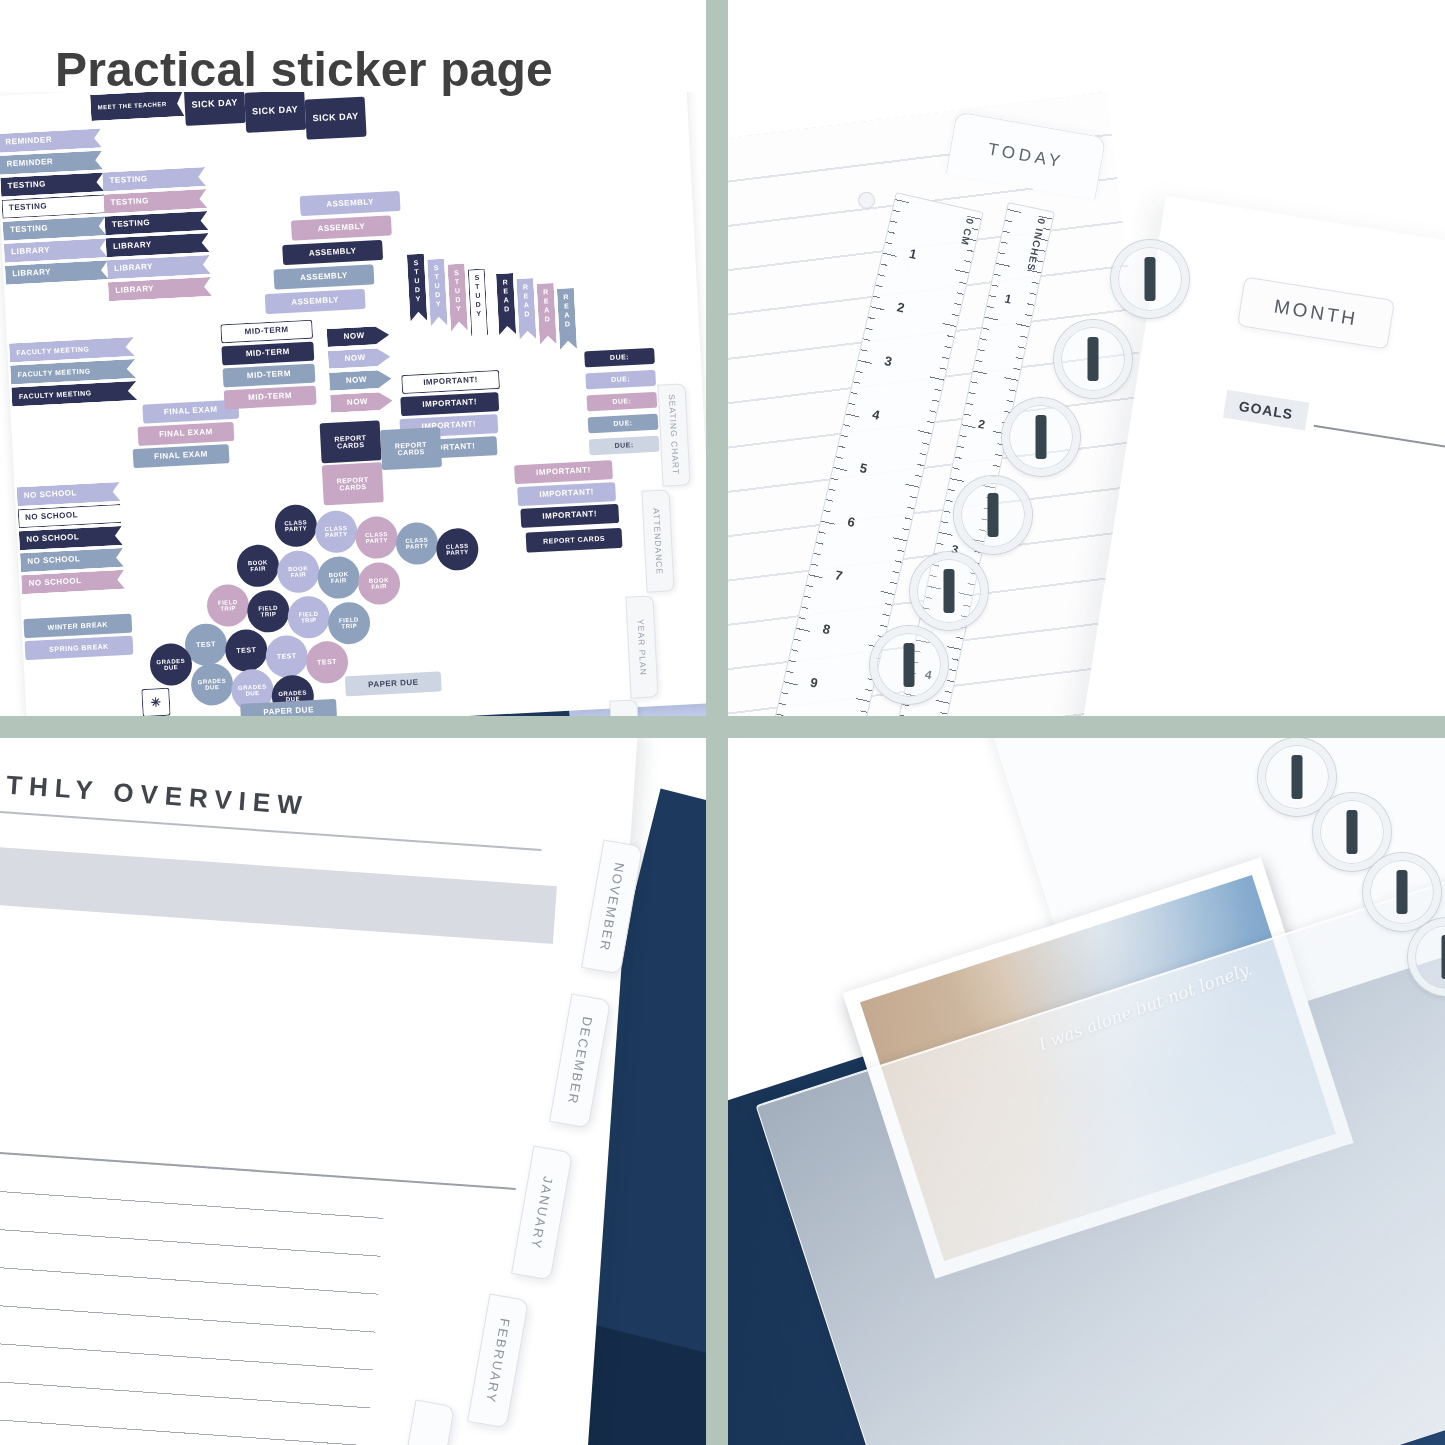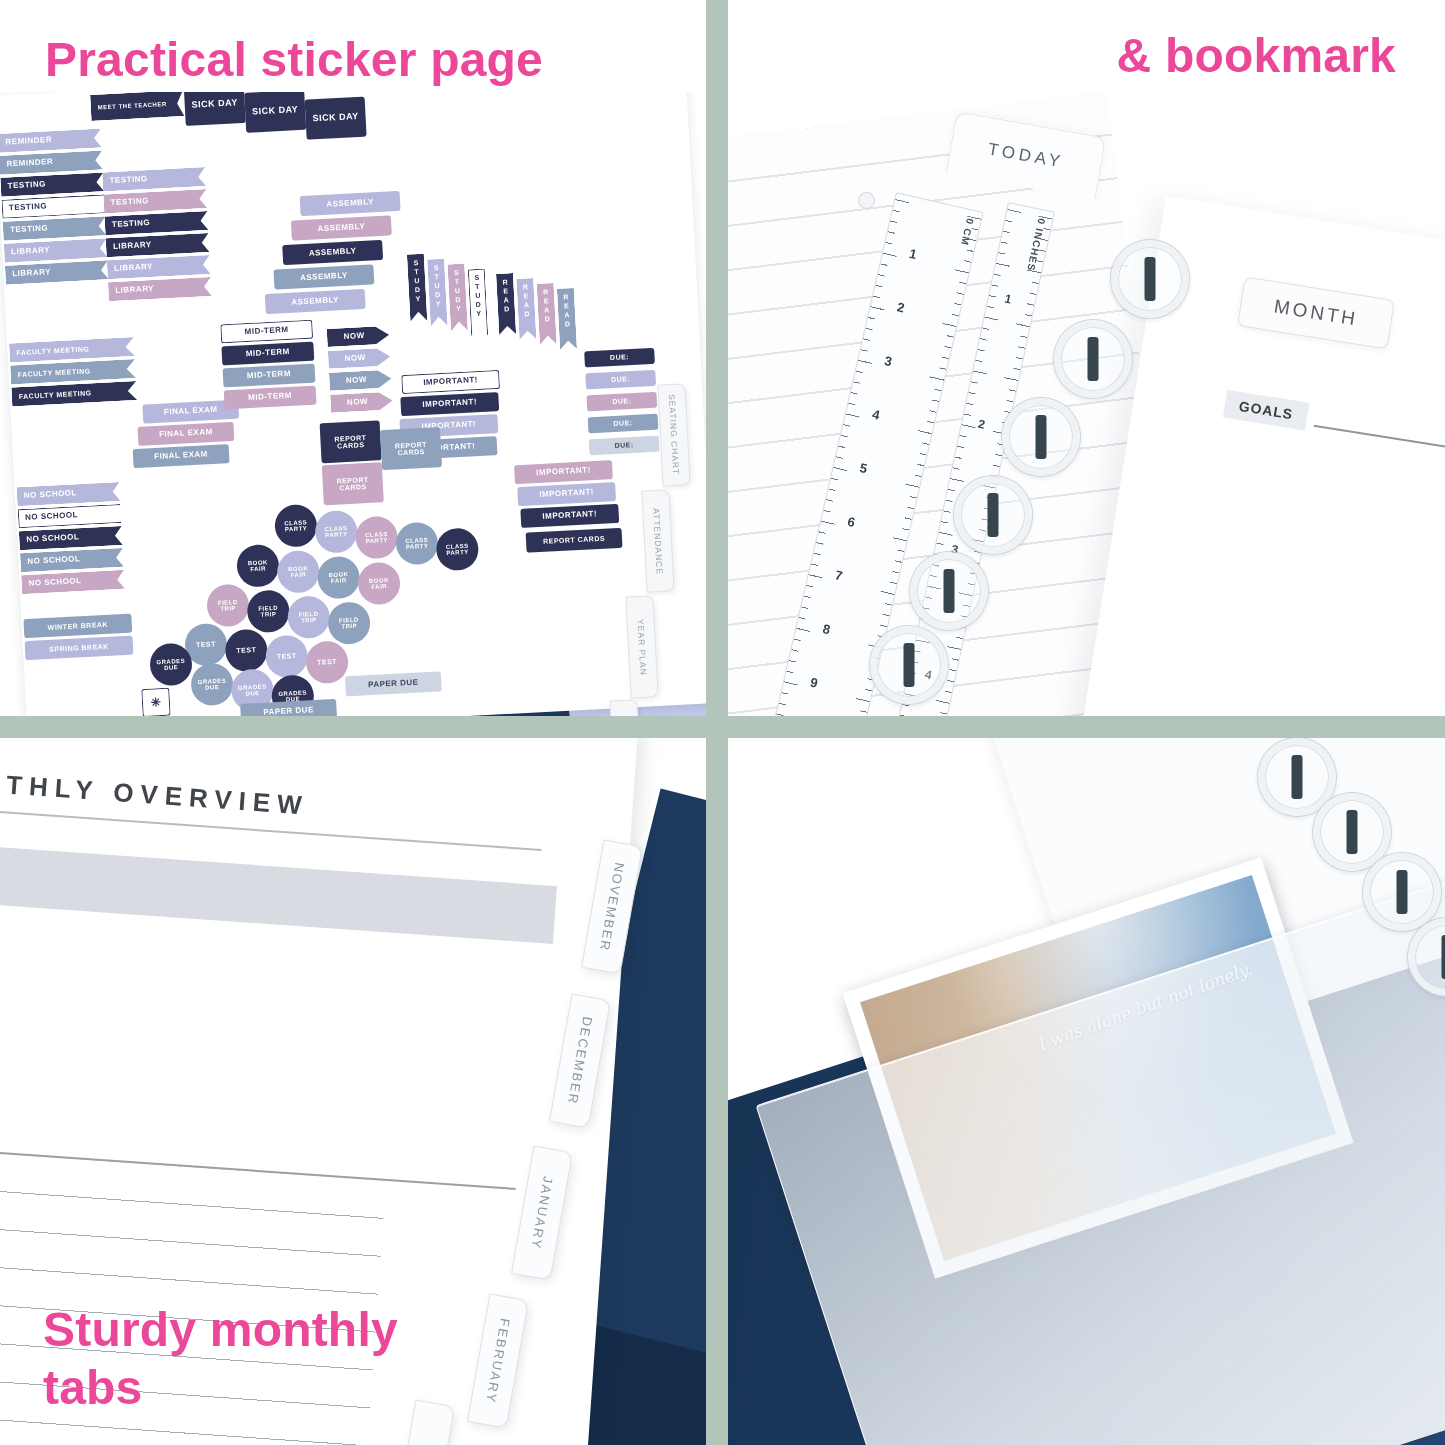--- a/index.html
+++ b/index.html
@@ -2,21 +2,21 @@
 <html><head>
 <meta charset="utf-8">
 <style>
   html,body{margin:0;padding:0;background:#b3c5ba;}
   body{width:1445px;height:1445px;font-family:"Liberation Sans",sans-serif;-webkit-font-smoothing:antialiased;}
   .grid{display:grid;grid-template-columns:706px 22px 717px;grid-template-rows:716px 22px 707px;width:1445px;height:1445px;}
   .panel{background:#fff;position:relative;overflow:hidden;}
   .tl{grid-area:1/1;} .tr{grid-area:1/3;} .bl{grid-area:3/1;} .br{grid-area:3/3;}
   .photo{position:absolute;inset:0;overflow:hidden;}
   .tl .photo{inset:92px 0 0 0;}
-  .title{position:absolute;margin:7px;font-size:48px;font-weight:600;color:#ec4899;line-height:1.22;z-index:30;letter-spacing:.2px;}
+  .title{position:absolute;margin:17px;font-size:48px;font-weight:600;color:#404040;line-height:1.22;z-index:30;letter-spacing:.2px;}
   .tl-title{left:38px;top:24px;}
   .tr-title{right:42px;top:20px;text-align:right;}
   .bl-title{left:36px;bottom:20px;}
   .br-title{right:44px;bottom:20px;text-align:right;}
   .tline{display:block;}
 
   
   .tl-navy{position:absolute;right:-90px;bottom:-130px;width:360px;height:300px;transform:rotate(-18deg);background:#1c3a5f;z-index:0;}
   .tl-lav{position:absolute;right:6px;bottom:-40px;width:140px;height:270px;transform:rotate(-6deg);background:#c2cbec;z-index:1;}
   .sheet{position:absolute;left:-6px;top:4px;width:692px;height:644px;background:#fff;transform:rotate(-3deg);transform-origin:top left;box-shadow:0 3px 12px rgba(20,30,50,.12);z-index:2;}
@@ -232,21 +232,20 @@
       <div id="tr-rings">
           <div class="disc" style="left: 383px; top: 240px;"></div>
           <div class="disc" style="left: 326px; top: 320px;"></div>
           <div class="disc" style="left: 274px; top: 398px;"></div>
           <div class="disc" style="left: 226px; top: 476px;"></div>
           <div class="disc" style="left: 182px; top: 552px;"></div>
           <div class="disc" style="left: 142px; top: 626px;"></div>
         </div>
     </div>
     <h2 class="title tr-title">
-      <span class="tline">&amp; bookmark</span>
     </h2>
   </section>
 
   <section class="panel bl">
     <div class="photo">
       <div class="bl-navy"></div>
       <div class="bl-navy2"></div>
       <div class="bl-page">
         <div class="bl-header">MONTHLY OVERVIEW</div>
         <div class="bl-hr"></div>
@@ -255,24 +254,20 @@
         <div class="bl-lines"></div>
       </div>
       <div id="bl-tabs">
           <div class="month-tab-el" style="left: 592px; top: 104px;">NOVEMBER</div>
           <div class="month-tab-el" style="left: 560px; top: 258px;">DECEMBER</div>
           <div class="month-tab-el" style="left: 522px; top: 410px;">JANUARY</div>
           <div class="month-tab-el" style="left: 478px; top: 558px;">FEBRUARY</div>
           <div class="month-tab-el" style="left: 404px; top: 664px;">JULY</div>
         </div>
     </div>
-    <h2 class="title bl-title">
-      <span class="tline">Sturdy monthly</span>
-      <span class="tline">tabs</span>
-    </h2>
   </section>
 
   <section class="panel br">
     <div class="photo">
       <div class="br-navy"></div>
       <div class="br-page"></div>
       <div class="br-card">
         <div class="card-img">
           <div class="card-text">I was alone but not lonely.</div>
         </div>

